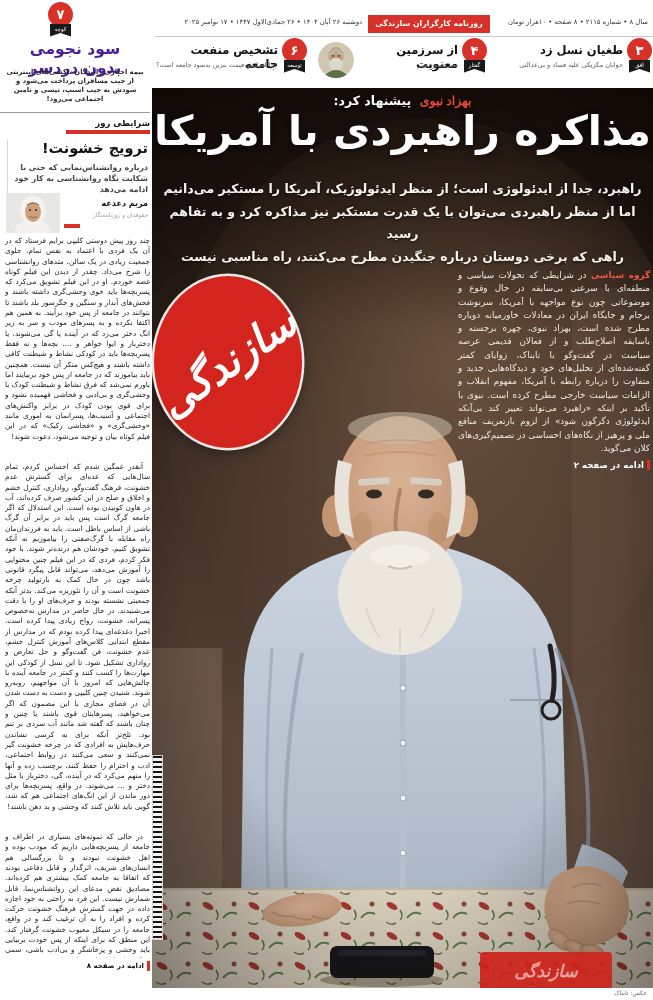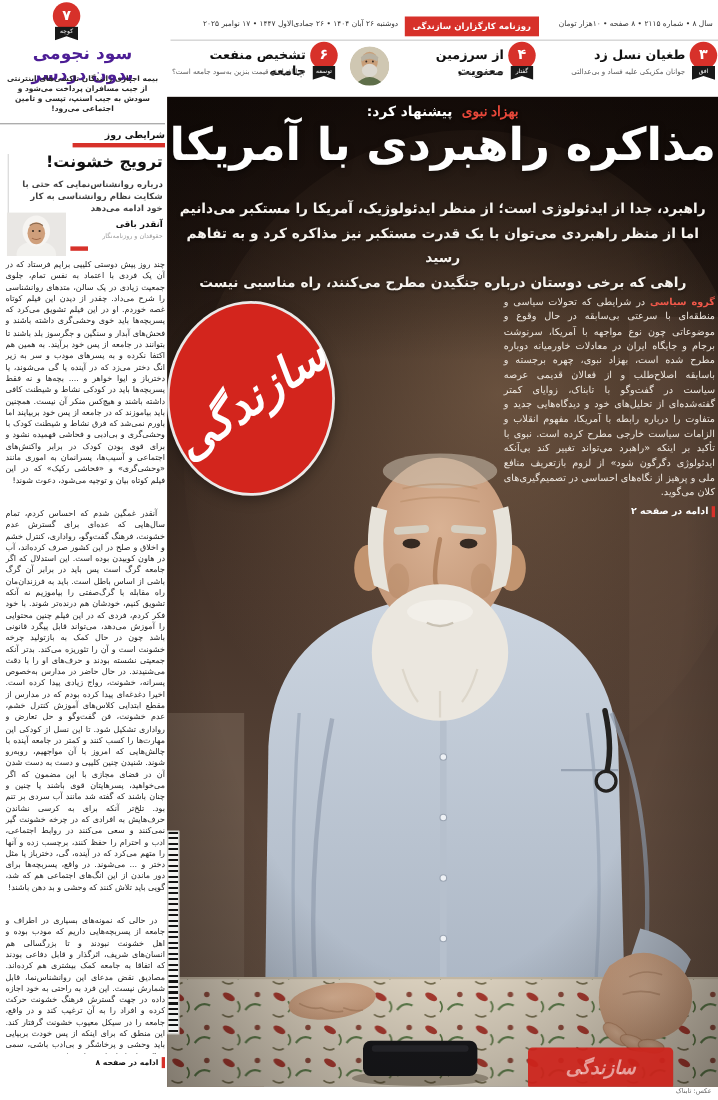--- a/index.html
+++ b/index.html
@@ -135,34 +135,34 @@
     <div class="b">کوچه</div>
   </div>
   <div class="abs corner-title"><span>سود نجومی بدون دردسر</span></div>
   <div class="abs corner-sub">بیمه اجباری رانندگان تاکسی‌های اینترنتی از جیب مسافران پرداخت می‌شود و سودش به جیب اسنپ، تپسی و تامین اجتماعی می‌رود!</div>
   <div class="abs corner-rule"></div>
 
   <div class="abs note-label">شرایطی روز</div>
   <div class="abs note-redbar"></div>
   <div class="abs note-vrule"></div>
   <div class="abs note-title">ترویج خشونت!</div>
-  <div class="abs note-sub">درباره روانشناس‌نمایی که حتی با شکایت نظام روانشناسی به کار خود ادامه می‌دهد</div>
+  <div class="abs note-sub">درباره روانشناس‌نمایی که حتی با شکایت نگاه روانشناسی به کار خود ادامه می‌دهد</div>
   <div class="abs author-photo">
     <svg viewBox="0 0 54 40" width="54" height="40">
       <rect width="54" height="40" fill="#e9e7e4"></rect>
       <ellipse cx="27" cy="38" rx="18" ry="12" fill="#f2f1ee"></ellipse>
       <ellipse cx="27" cy="17" rx="12.5" ry="14" fill="#f6f4f1"></ellipse>
       <ellipse cx="27" cy="19" rx="8" ry="10" fill="#cf9f7b"></ellipse>
       <circle cx="24" cy="17" r="1" fill="#3a2d24"></circle>
         <circle cx="30" cy="17" r="1" fill="#3a2d24"></circle>
       <path d="M23,23.5 q4,2.5 8,0" stroke="#a06a4a" stroke-width="1" fill="none"></path>
       <path d="M21,12 q6,-4 12,0" stroke="#8a6a50" stroke-width="1" fill="none"></path>
     </svg>
   </div>
-  <div class="abs author-name">آنقدر باقی</div>
+  <div class="abs author-name">مریم دغدغه</div>
   <div class="abs author-role">حقوقدان و روزنامه‌نگار</div>
   <div class="abs author-tag"></div>
   <div class="abs note-body">
     <p>چند روز پیش دوستی کلیپی برایم فرستاد که در آن یک فردی با اعتماد به نفس تمام، جلوی جمعیت زیادی در یک سالن، متدهای روانشناسی را شرح می‌داد. چقدر از دیدن این فیلم کوتاه غصه خوردم. او در این فیلم تشویق می‌کرد که پسربچه‌ها باید خوی وحشی‌گری داشته باشند و فحش‌های آبدار و سنگین و جگرسوز بلد باشند تا بتوانند در جامعه از پس خود برآیند. به همین هم اکتفا نکرده و به پسرهای مودب و سر به زیر انگ دختر می‌زد که در آینده یا گی می‌شوند، یا دختر‌باز و ایوا خواهر و .... بچه‌ها و نه فقط پسربچه‌ها باید در کودکی نشاط و شیطنت کافی داشته باشند و هیچ‌کس منکر آن نیست. همچنین باید بیاموزند که در جامعه از پس خود بربیایند اما باورم نمی‌شد که فرق نشاط و شیطنت کودک با وحشی‌گری و بی‌ادبی و فحاشی فهمیده نشود و برای قوی بودن کودک در برابر واکنش‌های اجتماعی و آسیب‌ها، پسرانمان به اموری مانند «وحشی‌گری» و «فحاشی رکیک» که در این فیلم کوتاه بیان و توجیه می‌شود، دعوت شوند!</p>
     <p>آنقدر غمگین شدم که احساس کردم، تمام سال‌هایی که عده‌ای برای گسترش عدم خشونت، فرهنگ گفت‌وگو، رواداری، کنترل خشم و اخلاق و صلح در این کشور صرف کرده‌اند، آب در هاون کوبیدن بوده است. این استدلال که اگر جامعه گرگ است پس باید در برابر آن گرگ باشی از اساس باطل است. باید به فرزندان‌مان راه مقابله با گرگ‌صفتی را بیاموزیم نه آنکه تشویق کنیم، خودشان هم درنده‌تر شوند. با خود فکر کردم، فردی که در این فیلم چنین محتوایی را آموزش می‌دهد، می‌تواند قابل پیگرد قانونی باشد چون در حال کمک به بازتولید چرخه خشونت است و آن را تئوریزه می‌کند. بدتر آنکه جمعیتی نشسته بودند و حرف‌های او را با دقت می‌شنیدند. در حال حاضر در مدارس به‌خصوص پسرانه، خشونت، رواج زیادی پیدا کرده است. اخیرا دغدغه‌ای پیدا کرده بودم که در مدارس از مقطع ابتدایی کلاس‌های آموزش کنترل خشم، عدم خشونت، فن گفت‌وگو و حل تعارض و رواداری تشکیل شود. تا این نسل از کودکی این مهارت‌ها را کسب کنند و کمتر در جامعه آینده با چالش‌هایی که امروز با آن مواجهیم، روبه‌رو شوند. شنیدن چنین کلیپی و دست به دست شدن آن در فضای مجازی با این مضمون که اگر می‌خواهید، پسرهایتان قوی باشند یا چنین و چنان باشند که گفته شد مانند آب سردی بر تنم بود. تلخ‌تر آنکه برای به کرسی نشاندن حرف‌هایش به افرادی که در چرخه خشونت گیر نمی‌کنند و سعی می‌کنند در روابط اجتماعی، ادب و احترام را حفظ کنند، برچسب زده و آنها را متهم می‌کرد که در آینده، گی، دختر‌باز یا مثل دختر و ... می‌شوند. در واقع، پسربچه‌ها برای دور ماندن از این انگ‌های اجتماعی هم که شد، گویی باید تلاش کنند که وحشی و بد دهن باشند!</p>
     <p>در حالی که نمونه‌های بسیاری در اطراف و جامعه از پسربچه‌هایی داریم که مودب بوده و اهل خشونت نبودند و تا بزرگسالی هم انسان‌های شریف، اثرگذار و قابل دفاعی بودند که اتفاقا به جامعه کمک بیشتری هم کرده‌اند. مصادیق نقض مدعای این روانشناس‌نما، قابل شمارش نیست. این فرد به راحتی به خود اجازه داده در جهت گسترش فرهنگ خشونت حرکت کرده و افراد را به آن ترغیب کند و در واقع، جامعه را در سیکل معیوب خشونت گرفتار کند. این منطق که برای اینکه از پس خودت بربیایی باید وحشی و پرخاشگر و بی‌ادب باشی، سمی مهلک برای ایران امروز است!</p>
   </div>
   <div class="abs note-cont cont">
     <span class="tick"></span>
     <span>ادامه در صفحه ۸</span>

